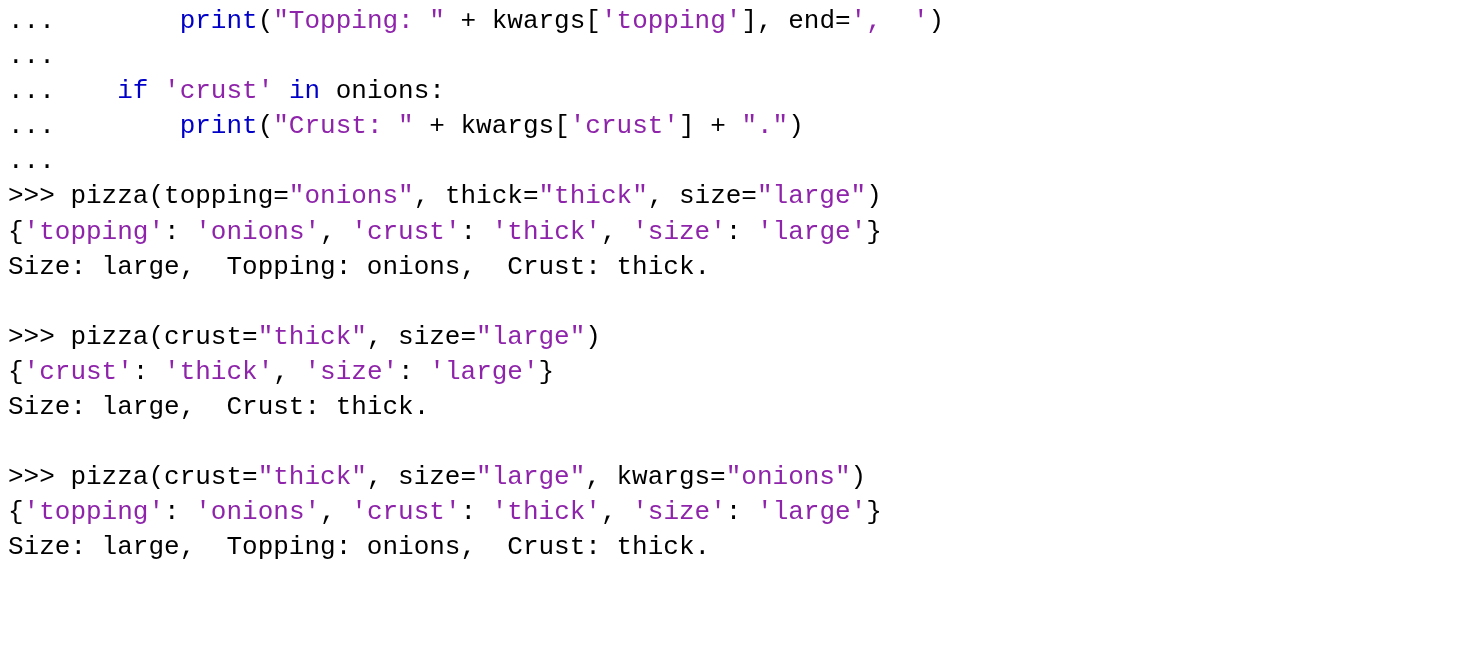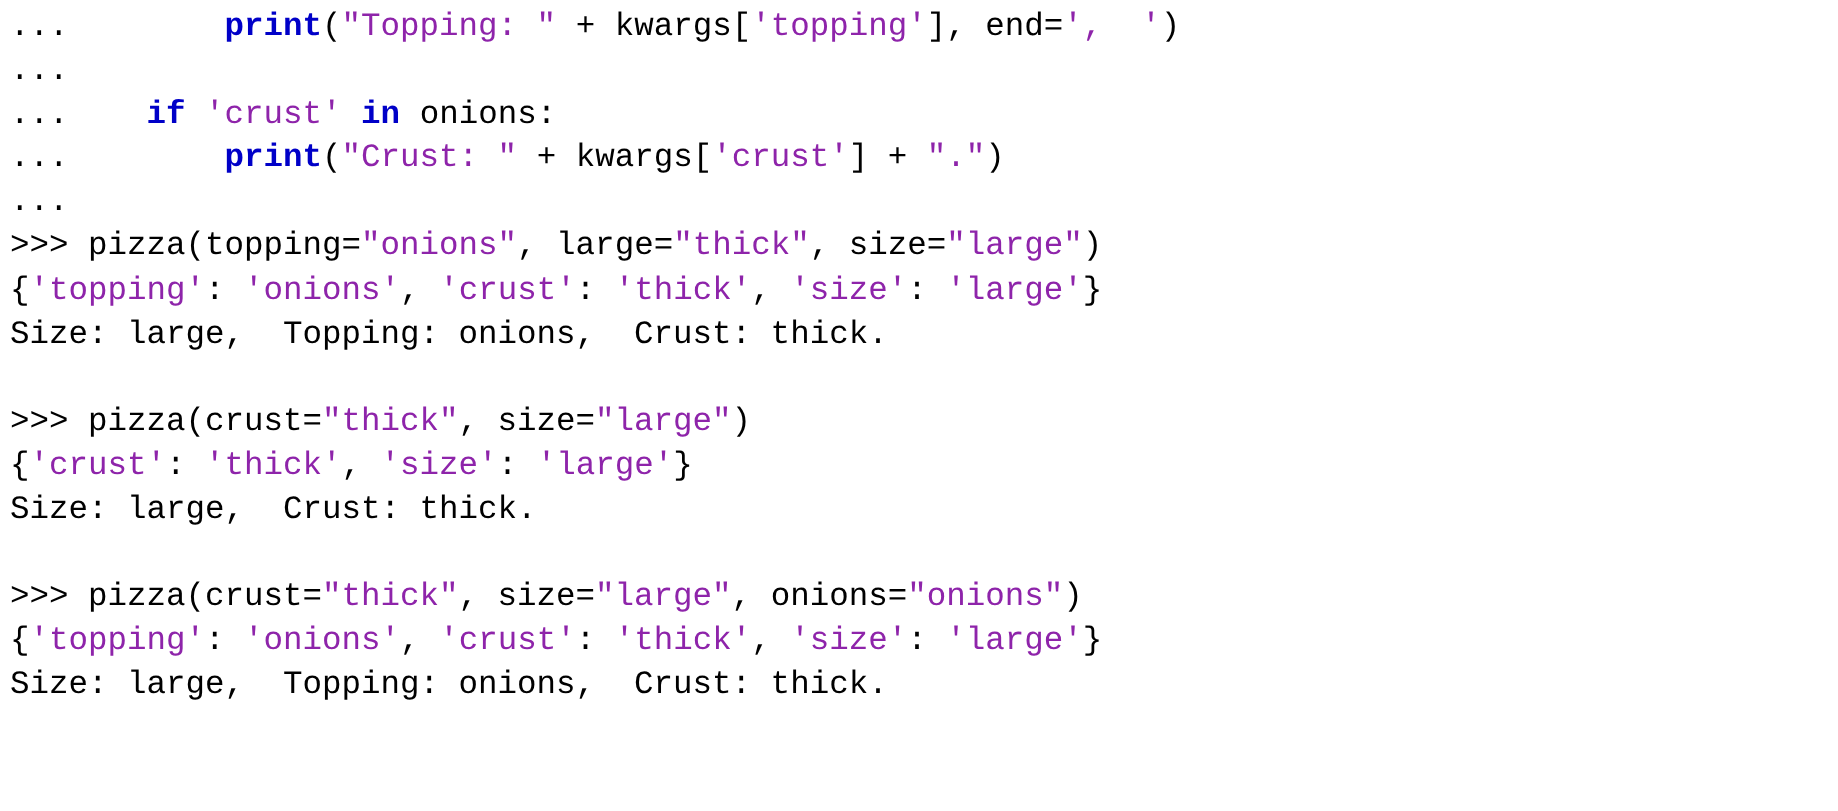--- a/index.html
+++ b/index.html
@@ -5,34 +5,34 @@
   html,body{margin:0;padding:0;background:#fff;}
   pre.code{
     font-family:"Courier New",Courier,monospace;
     font-size:26px;
     line-height:1.35;
     white-space:pre;
     padding:4px 8px 8px 8px;
     margin:0;
     color:#000;
   }
-  .kw{color:#0000c8;font-weight:bold;}      
+  .kw{color:#0000c8;font-weight:normal;}      
   .str{color:#8e24aa;}                      
 </style>
 </head>
 <body>
 
 <pre class="code"><span>...</span>        <span class="kw">print</span><span>(</span><span class="str">"Topping: "</span><span> + kwargs[</span><span class="str">'topping'</span><span>], end=</span><span class="str">',  '</span><span>)</span>
 <span>...</span>
 <span>...</span>    <span class="kw">if</span><span class="str"> 'crust' </span><span class="kw">in</span><span> onions:</span>
 <span>...</span>        <span class="kw">print</span><span>(</span><span class="str">"Crust: "</span><span> + kwargs[</span><span class="str">'crust'</span><span>] + </span><span class="str">"."</span><span>)</span>
 <span>...</span>
-<span>&gt;&gt;&gt; pizza(topping=</span><span class="str">"onions"</span><span>, large=</span><span class="str">"thick"</span><span>, size=</span><span class="str">"large"</span><span>)</span>
+<span>&gt;&gt;&gt; pizza(topping=</span><span class="str">"onions"</span><span>, thick=</span><span class="str">"thick"</span><span>, size=</span><span class="str">"large"</span><span>)</span>
 <span>{</span><span class="str">'topping'</span><span>: </span><span class="str">'onions'</span><span>, </span><span class="str">'crust'</span><span>: </span><span class="str">'thick'</span><span>, </span><span class="str">'size'</span><span>: </span><span class="str">'large'</span><span>}</span>
 <span>Size: large,  Topping: onions,  Crust: thick.</span>
 <span></span>
 <span>&gt;&gt;&gt; pizza(crust=</span><span class="str">"thick"</span><span>, size=</span><span class="str">"large"</span><span>)</span>
 <span>{</span><span class="str">'crust'</span><span>: </span><span class="str">'thick'</span><span>, </span><span class="str">'size'</span><span>: </span><span class="str">'large'</span><span>}</span>
 <span>Size: large,  Crust: thick.</span>
 <span></span>
-<span>&gt;&gt;&gt; pizza(crust=</span><span class="str">"thick"</span><span>, size=</span><span class="str">"large"</span><span>, onions=</span><span class="str">"onions"</span><span>)</span>
+<span>&gt;&gt;&gt; pizza(crust=</span><span class="str">"thick"</span><span>, size=</span><span class="str">"large"</span><span>, kwargs=</span><span class="str">"onions"</span><span>)</span>
 <span>{</span><span class="str">'topping'</span><span>: </span><span class="str">'onions'</span><span>, </span><span class="str">'crust'</span><span>: </span><span class="str">'thick'</span><span>, </span><span class="str">'size'</span><span>: </span><span class="str">'large'</span><span>}</span>
 <span>Size: large,  Topping: onions,  Crust: thick.</span></pre>
 
 </body></html>

